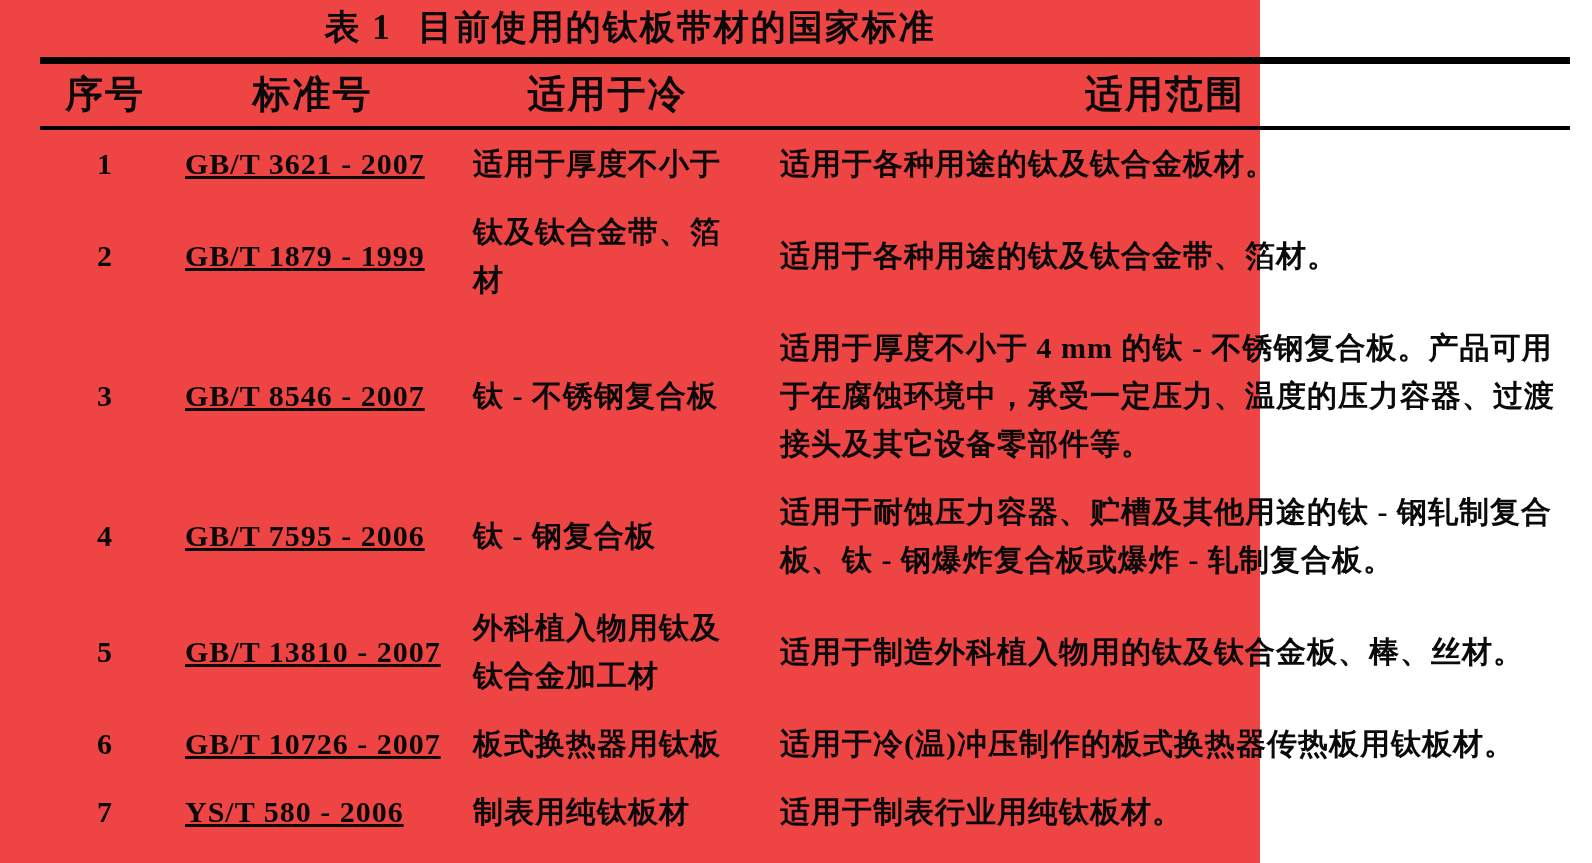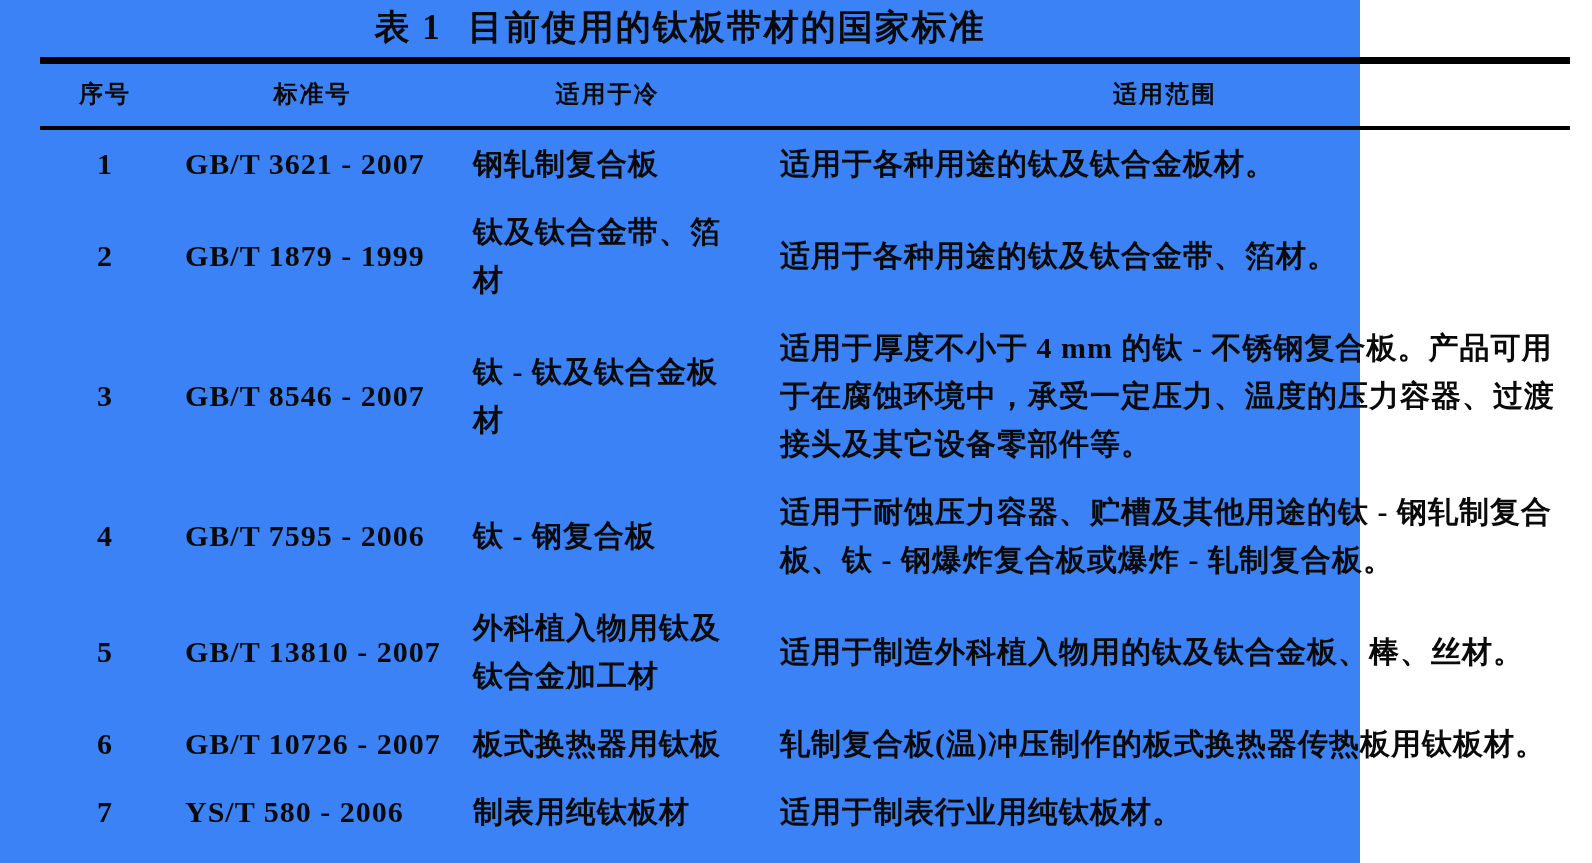--- a/index.html
+++ b/index.html
@@ -11,23 +11,23 @@
   body {
     width: 1592px;
     height: 863px;
     overflow: hidden;
     color: #0a0a0a;
     font-family: "Liberation Serif", serif;
     font-weight: 700;
     -webkit-font-smoothing: none;
   }
   .page {
-    width: 1360px;
+    width: 1260px;
     height: 863px;
-    background: #3b82f6;
+    background: #ef4444;
     position: relative;
   }
   .title {
     text-align: center;
     font-size: 35px;
     font-weight: 800;
     letter-spacing: 2px;
     padding-top: 6px;
     line-height: 44px;
     white-space: nowrap;
@@ -41,39 +41,39 @@
     width: 1530px;
     margin-left: 40px;
     margin-top: 7px;
     border-top: 7px solid #000;
   }
   col.c1 { width: 130px; }
   col.c2 { width: 285px; }
   col.c3 { width: 305px; }
   col.c4 { width: 810px; }
   thead th {
-    font-size: 24px;
+    font-size: 38px;
     font-weight: 800;
     letter-spacing: 2px;
     text-align: center;
     padding: 13px 0 15px 0;
     border-bottom: 4px solid #000;
     line-height: 34px;
   }
   tbody td {
     font-size: 30px;
     font-weight: 700;
     vertical-align: middle;
     padding-top: 10px;
     padding-bottom: 10px;
     line-height: 48px;
     letter-spacing: 1px;
   }
   td.c-num  { text-align: center; }
-  td.c-std  { padding-left: 15px; white-space: nowrap; }
+  td.c-std  { padding-left: 15px; white-space: nowrap; text-decoration: underline; }
   td.c-name { padding-left: 18px; padding-right: 12px; }
   td.c-scope{ padding-left: 20px; padding-right: 12px; }
 </style>
 </head>
 <body>
 
 <div class="page">
 
   <div class="title">
     <span class="label">表 1</span><span>目前使用的钛板带材的国家标准</span>
@@ -91,52 +91,52 @@
         <th>序号</th>
         <th>标准号</th>
         <th>适用于冷</th>
         <th>适用范围</th>
       </tr>
     </thead>
     <tbody>
       <tr>
         <td class="c-num">1</td>
         <td class="c-std">GB/T 3621 - 2007</td>
-        <td class="c-name">钢轧制复合板</td>
+        <td class="c-name">适用于厚度不小于</td>
         <td class="c-scope">适用于各种用途的钛及钛合金板材。</td>
       </tr>
       <tr>
         <td class="c-num">2</td>
         <td class="c-std">GB/T 1879 - 1999</td>
         <td class="c-name">钛及钛合金带、箔材</td>
         <td class="c-scope">适用于各种用途的钛及钛合金带、箔材。</td>
       </tr>
       <tr>
         <td class="c-num">3</td>
         <td class="c-std">GB/T 8546 - 2007</td>
-        <td class="c-name">钛 - 钛及钛合金板材</td>
+        <td class="c-name">钛 - 不锈钢复合板</td>
         <td class="c-scope">适用于厚度不小于 4 mm 的钛 - 不锈钢复合板。产品可用于在腐蚀环境中，承受一定压力、温度的压力容器、过渡接头及其它设备零部件等。</td>
       </tr>
       <tr>
         <td class="c-num">4</td>
         <td class="c-std">GB/T 7595 - 2006</td>
         <td class="c-name">钛 - 钢复合板</td>
         <td class="c-scope">适用于耐蚀压力容器、贮槽及其他用途的钛 - 钢轧制复合板、钛 - 钢爆炸复合板或爆炸 - 轧制复合板。</td>
       </tr>
       <tr>
         <td class="c-num">5</td>
         <td class="c-std">GB/T 13810 - 2007</td>
         <td class="c-name">外科植入物用钛及钛合金加工材</td>
         <td class="c-scope">适用于制造外科植入物用的钛及钛合金板、棒、丝材。</td>
       </tr>
       <tr>
         <td class="c-num">6</td>
         <td class="c-std">GB/T 10726 - 2007</td>
         <td class="c-name">板式换热器用钛板</td>
-        <td class="c-scope">轧制复合板(温)冲压制作的板式换热器传热板用钛板材。</td>
+        <td class="c-scope">适用于冷(温)冲压制作的板式换热器传热板用钛板材。</td>
       </tr>
       <tr>
         <td class="c-num">7</td>
         <td class="c-std">YS/T 580 - 2006</td>
         <td class="c-name">制表用纯钛板材</td>
         <td class="c-scope">适用于制表行业用纯钛板材。</td>
       </tr>
       <tr>
         <td class="c-num">8</td>
         <td class="c-std">YS/T 658 - 2007</td>

